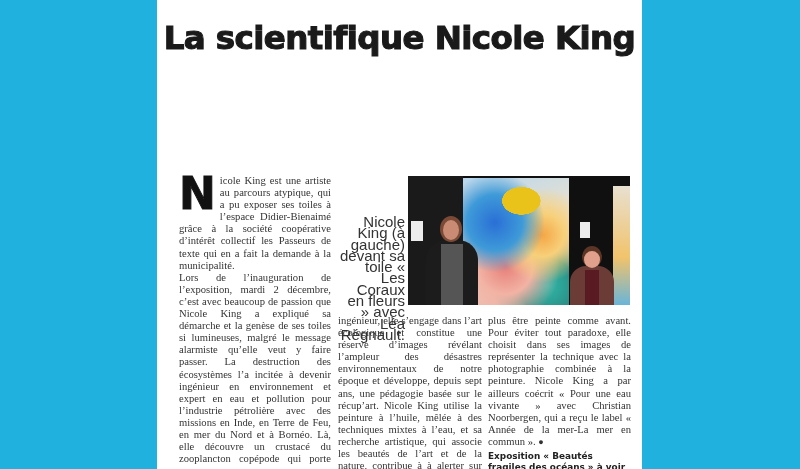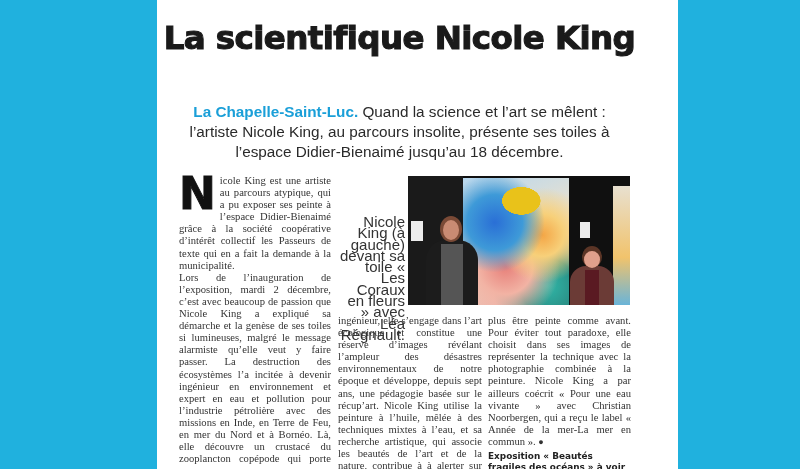--- a/index.html
+++ b/index.html
@@ -1,17 +1,17 @@
 <!DOCTYPE html>
 <html><head>
 <meta charset="utf-8">
 <style>
   html, body { margin:0; padding:0; }
   body { width:800px; height:469px; overflow:hidden; background:#20b1de; position:relative; font-family:"DejaVu Serif", serif; }
-  .paper { position:absolute; left:157px; top:0; width:485px; height:469px; background:#ffffff; overflow:hidden;padding-left:36px; }
+  .paper { position:absolute; left:157px; top:0; width:485px; height:469px; background:#ffffff; overflow:hidden; }
   .headline { position:absolute; left:0; top:20px; width:485px; text-align:center; font-family:"DejaVu Sans", sans-serif; font-weight:900; font-size:32.5px; line-height:36px; color:#1a1a1a; letter-spacing:-0.6px; }
   .headline span { display:block; -webkit-text-stroke:1.1px #1a1a1a; }
   .lede { position:absolute; left:10px; top:102px; width:465px; text-align:center; font-family:"Liberation Sans", sans-serif; font-size:15.3px; line-height:20px; color:#2a2a2a; }
   .lede .place { color:#1a9fd8; font-weight:bold; }
   .col { position:absolute; font-family:"Liberation Serif", serif; font-size:10.6px; line-height:12.1px; color:#333; text-align:justify; hyphens:manual; }
   .col p { margin:0; text-indent:0; }
   .col1 { left:22px; top:175px; width:152px; }
   .intro { position:relative; }
   .dropcap { float:left; font-family:"DejaVu Sans", sans-serif; font-weight:900; font-size:44px; line-height:34px; height:36px; margin:2px 4px 0 0; color:#111; -webkit-text-stroke:1px #111; }
   .subhead { margin-top:12px !important; font-family:"DejaVu Sans", sans-serif; font-weight:bold; font-size:10.4px; line-height:12px; color:#111; text-align:left; }
@@ -45,27 +45,24 @@
 </style>
 </head>
 <body>
 
 <div class="paper">
 
   <div class="headline">
     <span>La scientifique Nicole King</span>
   </div>
 
-  <div class="lede">
-    <span class="place">La Chapelle-Saint-Luc.</span><span> Quand la science et l’art se mêlent : l’artiste Nicole King, au parcours insolite, présente ses toiles à l’espace Didier-Bienaimé jusqu’au 18 décembre.</span>
-  </div>
 
   <div class="col col1">
     <p class="intro">
-      <span class="dropcap">N</span><span>icole King est une artiste au parcours atypique, qui a pu exposer ses peinte à l’espace Didier-Bienaimé grâce à la société coopérative d’intérêt collectif les Passeurs de texte qui en a fait la demande à la municipalité.</span>
+      <span class="dropcap">N</span><span>icole King est une artiste au parcours atypique, qui a pu exposer ses toiles à l’espace Didier-Bienaimé grâce à la société coopérative d’intérêt collectif les Passeurs de texte qui en a fait la demande à la municipalité.</span>
     </p>
     <p><span>Lors de l’inauguration de l’exposition, mardi 2 décembre, c’est avec beaucoup de passion que Nicole King a expliqué sa démarche et la genèse de ses toiles si lumineuses, malgré le message alarmiste qu’elle veut y faire passer. La destruction des écosystèmes l’a incitée à devenir ingénieur en environnement et expert en eau et pollution pour l’industrie pétrolière avec des missions en Inde, en Terre de Feu, en mer du Nord et à Bornéo. Là, elle découvre un crustacé du zooplancton copépode qui porte son nom, </span></p>
 
   </div>
 
   <div class="caption">Nicole King (à gauche) devant sa toile « Les Coraux en fleurs » avec Léa Régnault.</div>
 
   <div class="photo">
     <div class="wall-left"></div>
     <div class="label-card" style="left:3px;top:45px;width:12px;height:20px;"></div>

